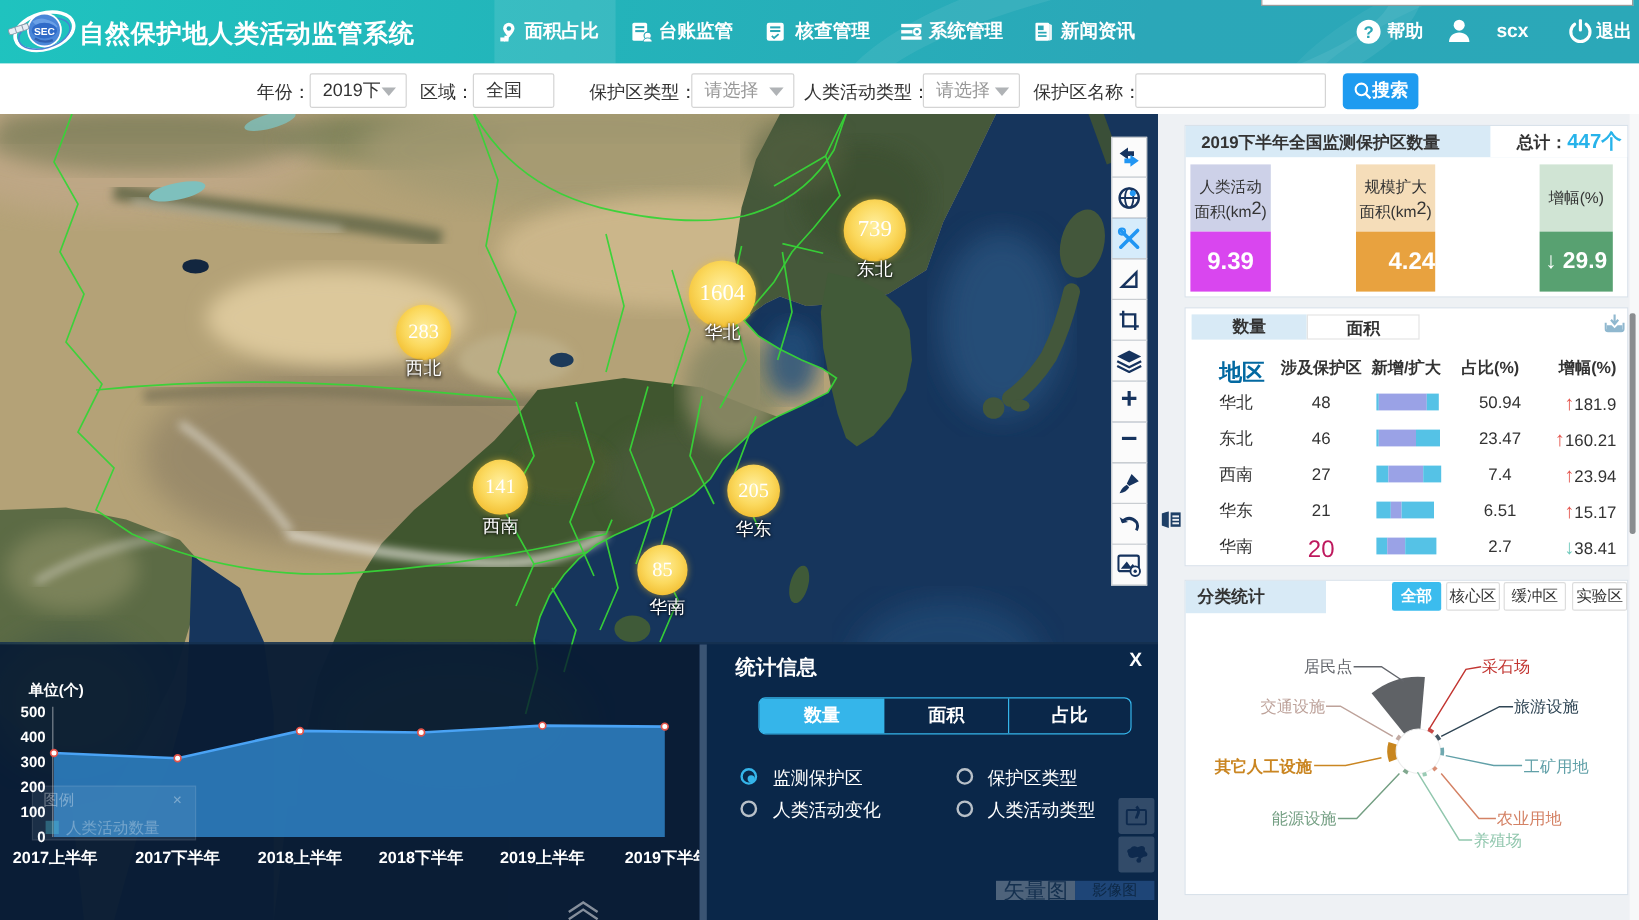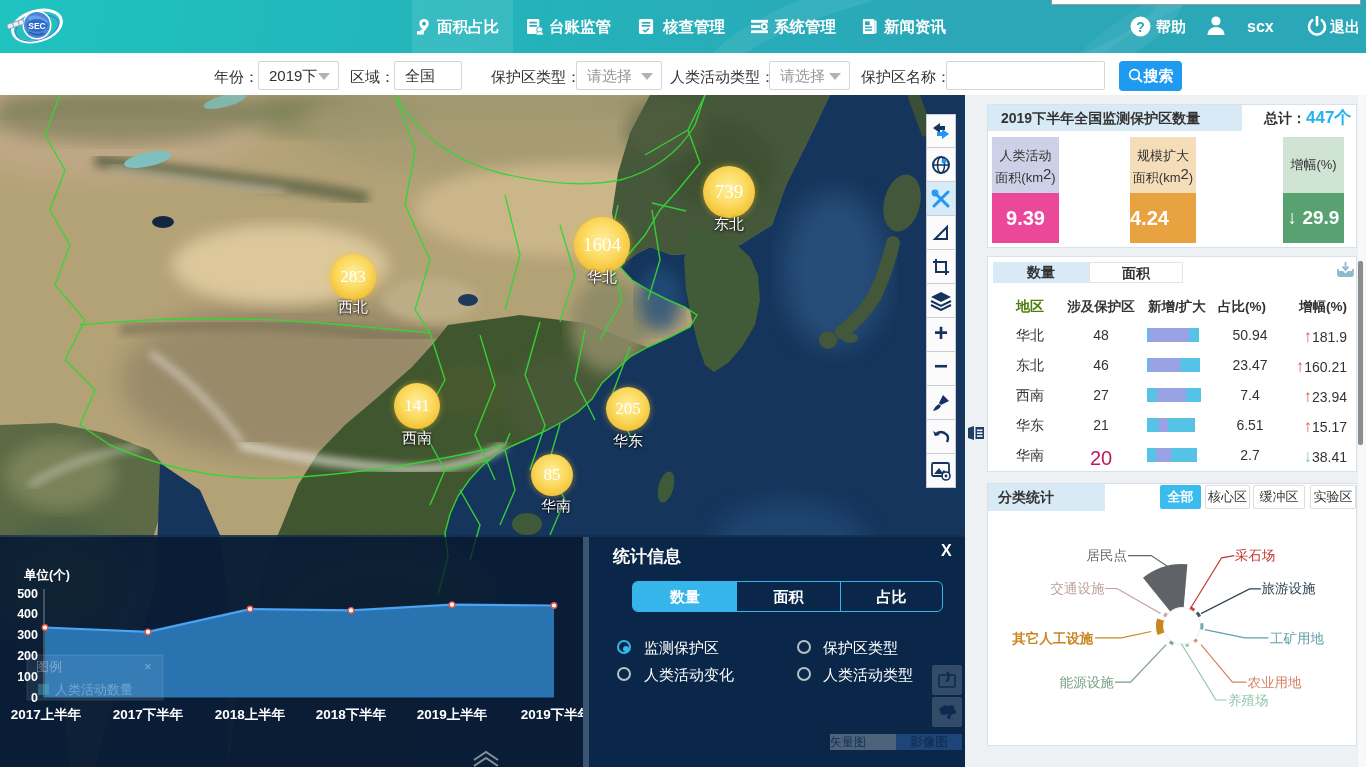--- a/index.html
+++ b/index.html
@@ -64,20 +64,21 @@
   <path d="M21,15 q6,-4 11,-2 q7,1.5 10,6 q-4,3.5 -11,2 q-6.5,-1.5 -10,-6z" fill="#6ea3e8" opacity="0.9"></path>
   <path d="M23,29 q7,4.5 15,1.5" stroke="#2f5fb0" stroke-width="2" fill="none"></path>
   <ellipse cx="31" cy="22.5" rx="10.5" ry="6.5" fill="#2f6bc8"></ellipse>
   <text x="31" y="26" font-size="8.5" font-weight="bold" fill="#fff" text-anchor="middle" font-family="Liberation Sans">SEC</text>
   <g transform="rotate(-18 12 21)">
           <rect x="1" y="18" width="17" height="5" rx="1.5" fill="#e8eef5" stroke="#8899aa" stroke-width="0.8"></rect>
           <line x1="7" y1="18" x2="7" y2="23" stroke="#8899aa" stroke-width="0.8"></line>
           <line x1="13" y1="18" x2="13" y2="23" stroke="#8899aa" stroke-width="0.8"></line>
         </g>
  </svg>
+ <div id="title" class="a">自然保护地人类活动监管系统</div>
 
  <svg class="a nicon" style="left:415px" viewBox="0 0 20 18">
         <path d="M9.5 1a5 5 0 0 1 5 5c0 3-5 8-5 8s-5-5-5-8a5 5 0 0 1 5-5z" fill="#fff"></path>
         <circle cx="9.5" cy="6" r="2" fill="#2aa7b6"></circle>
         <rect x="2" y="14" width="4" height="3.5" fill="#fff"></rect>
         <rect x="7" y="12.5" width="4" height="5" fill="#fff" transform="skewX(-6)"></rect>
       </svg>
  <div class="nav a" style="left:437px">面积占比</div>
  <svg class="a nicon" style="left:526px" viewBox="0 0 20 18">
         <rect x="1" y="1" width="13" height="16" rx="1.5" fill="#fff"></rect>
@@ -347,60 +348,60 @@
 <div class="t" style="left:208px;top:130px;width:14px;height:14px;border:2px solid #b8c0c8;border-radius:50%"></div>
 <div class="t" style="left:234px;top:129px;font-size:15px">人类活动类型</div>
 <div class="t" style="left:343px;top:128px;width:30px;height:30px;background:rgba(170,185,205,0.25);border-radius:2px"><svg width="20" height="20" viewBox="0 0 20 20" style="margin:5px">
           <rect x="2" y="5" width="16" height="12" rx="1" fill="none" stroke="#0e2a4e" stroke-width="1.6"></rect>
           <path d="M10 2 Q13 5 11 9 Q10 11 10 12" stroke="#0e2a4e" stroke-width="2.4" fill="none"></path>
         </svg></div>
 <div class="t" style="left:343px;top:160px;width:30px;height:30px;background:rgba(170,185,205,0.25);border-radius:2px"><svg width="22" height="18" viewBox="0 0 22 18" style="margin:6px 4px">
           <path d="M4 8 Q2 5 6 4 Q8 1 12 3 L15 2 Q19 2 18 6 L20 8 Q21 11 17 11 L14 13 L12 11 L8 12 Q4 12 4 8 Z" fill="#0e2a4e"></path>
           <circle cx="13" cy="14" r="2" fill="#0e2a4e"></circle>
         </svg></div>
-<div class="t" style="left:241px;top:197px;width:66px;height:16px;background:rgba(180,190,200,0.40);color:#14304f;font-size:12px;line-height:16px">矢量图</div>
+<div class="t" style="left:241px;top:197px;width:66px;height:16px;background:rgba(180,190,200,0.40);color:#14304f;font-size:18px;text-align:center;line-height:16px">矢量图</div>
 <div class="t" style="left:307px;top:197px;width:66px;height:16px;background:rgba(44,90,150,0.60);color:#0d2845;font-size:12.5px;text-align:center;line-height:16px">影像图</div>
 </div>
 
 <div id="rcol" class="a"></div>
 <svg class="a" style="left:968px;top:426px" width="16" height="14" viewBox="0 0 16 14">
       <path d="M0 2 L6 0 L6 14 L0 12 Z" fill="#1d3f66"></path>
       <rect x="7.5" y="1" width="8.5" height="12" fill="#1d3f66"></rect>
       <rect x="9" y="3.5" width="5.5" height="1.6" fill="#eef1f4"></rect>
       <rect x="9" y="6.4" width="5.5" height="1.6" fill="#eef1f4"></rect>
       <rect x="9" y="9.3" width="5.5" height="1.6" fill="#eef1f4"></rect>
     </svg>
 
 <div class="card" style="left:987px;top:104px;width:370px;height:144px"></div>
 <div class="chdr" style="left:988px;top:105px;width:368px;height:26px;line-height:26px;font-size:14px;padding-left:13px">2019下半年全国监测保护区数量</div>
 <div class="t" style="left:1242px;top:105px;width:114px;height:26px;background:#fff;line-height:26px"><span style="font-size:14px;font-weight:bold;color:#333;margin-left:22px">总计：</span><span style="font-size:17px;font-weight:bold;color:#27b3ea">447个</span></div>
 <div class="t" style="left:992px;top:137px;width:67px">
       <div style="height:56px;background:#cdd1e8;color:#333;font-size:13px;text-align:center;padding-top:10px;line-height:18px">人类活动<br>面积(km<span style="font-size:15px;vertical-align:3px">2</span>)</div>
-      <div style="height:50px;background:#ec4899;color:#fff;font-size:20px;font-weight:bold;text-align:center;line-height:50px">9.39</div>
+      <div style="height:50px;background:#d946ef;color:#fff;font-size:20px;font-weight:bold;text-align:center;line-height:50px">9.39</div>
     </div>
 <div class="t" style="left:1130px;top:137px;width:66px">
       <div style="height:56px;background:#f5ddb9;color:#333;font-size:13px;text-align:center;padding-top:10px;line-height:18px">规模扩大<br>面积(km<span style="font-size:15px;vertical-align:3px">2</span>)</div>
-      <div style="height:50px;background:#e8a23f;color:#fff;font-size:20px;font-weight:bold;text-align:left;line-height:50px">4.24</div>
+      <div style="height:50px;background:#e8a23f;color:#fff;font-size:20px;font-weight:bold;text-align:right;line-height:50px">4.24</div>
     </div>
 <div class="t" style="left:1283px;top:137px;width:61px">
       <div style="height:56px;background:#d0e4d4;color:#333;font-size:13px;text-align:center;line-height:56px">增幅(%)</div>
       <div style="height:50px;background:#58a171;color:#fff;font-size:19px;font-weight:bold;text-align:center;line-height:50px">↓ 29.9</div>
     </div>
 
 <div class="card" style="left:987px;top:256px;width:370px;height:216px"></div>
 <div class="t" style="left:993px;top:262px;width:96px;height:21px;background:#d8eaf6;font-size:14px;font-weight:bold;color:#333;text-align:center;line-height:21px">数量</div>
 <div class="t" style="left:1089px;top:262px;width:94px;height:21px;background:#fff;border:1px solid #e4e4e4;font-size:14px;font-weight:bold;color:#333;text-align:center;line-height:20px">面积</div>
 <svg class="a" style="left:1337px;top:261px" width="17" height="17" viewBox="0 0 17 17">
       <path d="M8.5 1 L8.5 8 M5.5 5.5 L8.5 9 L11.5 5.5" stroke="#90b8cf" stroke-width="1.8" fill="none"></path>
       <path d="M1 8 L1 13 Q1 15 3 15 L14 15 Q16 15 16 13 L16 8" stroke="#90b8cf" stroke-width="1.8" fill="none"></path>
       <path d="M2 10 L6 10 L8.5 12.5 L11 10 L15 10 L15 14 L2 14 Z" fill="#90b8cf"></path>
     </svg>
-<div class="t" style="left:1016px;top:298px;font-size:14px;font-weight:bold;color:#4d7c0f">地区</div>
+<div class="t" style="left:1016px;top:298px;font-size:19px;font-weight:bold;color:#0369a1">地区</div>
 <div class="t" style="left:1063px;top:298px;width:76px;text-align:center;font-size:13.5px;font-weight:bold;color:#333">涉及保护区</div>
-<div class="t" style="left:1143px;top:298px;width:68px;text-align:center;font-size:13.5px;font-weight:bold;color:#333">新增/扩大</div>
+<div class="t" style="left:1143px;top:298px;width:68px;font-size:13.5px;font-weight:bold;color:#333">新增/扩大</div>
 <div class="t" style="left:1216px;top:298px;width:52px;text-align:center;font-size:13.5px;font-weight:bold;color:#333">占比(%)</div>
 <div class="t" style="left:1292px;top:298px;width:55px;text-align:right;font-size:13.5px;font-weight:bold;color:#333">增幅(%)</div>
 <div class="t" style="left:1016px;top:327px;font-size:14px;color:#333">华北</div>
 <div class="t" style="left:1063px;top:327px;width:76px;text-align:center;font-size:14px;color:#333">48</div>
 <div class="t" style="left:1147px;top:327.5px;height:14px;font-size:0"><span style="display:inline-block;width:2px;height:14px;background:#55c2e6"></span><span style="display:inline-block;width:40px;height:14px;background:#9aa2e6"></span><span style="display:inline-block;width:10px;height:14px;background:#55c2e6"></span></div>
 <div class="t" style="left:1216px;top:327px;width:68px;text-align:center;font-size:14px;color:#333">50.94</div>
 <div class="t" style="left:1280px;top:327px;width:67px;text-align:right;font-size:14px;color:#333"><span style="color:#e4564e;font-size:17px;font-weight:bold">↑</span>181.9</div>
 <div class="t" style="left:1016px;top:357px;font-size:14px;color:#333">东北</div>
 <div class="t" style="left:1063px;top:357px;width:76px;text-align:center;font-size:14px;color:#333">46</div>
 <div class="t" style="left:1147px;top:357.5px;height:14px;font-size:0"><span style="display:inline-block;width:2px;height:14px;background:#55c2e6"></span><span style="display:inline-block;width:31px;height:14px;background:#9aa2e6"></span><span style="display:inline-block;width:20px;height:14px;background:#55c2e6"></span></div>

